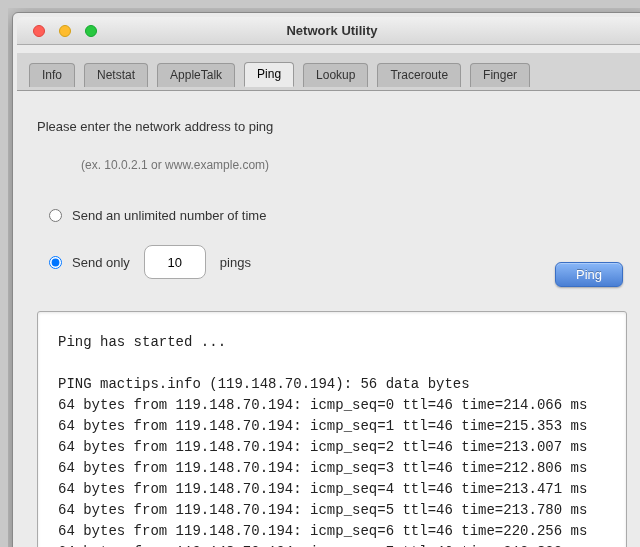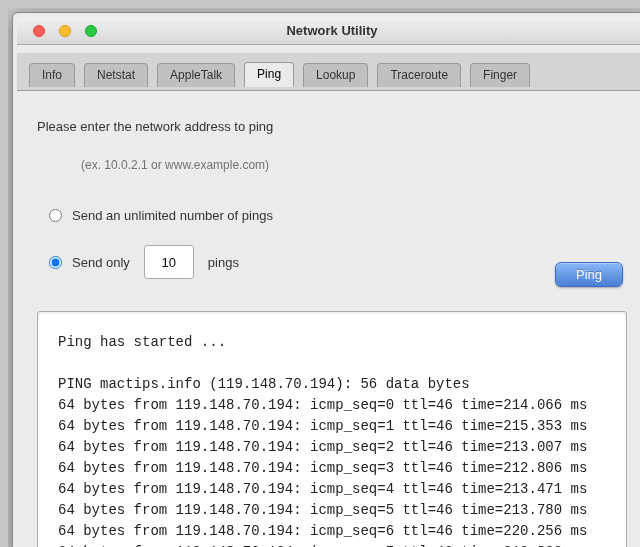--- a/index.html
+++ b/index.html
@@ -153,24 +153,24 @@
       margin: 0;
       cursor: pointer;
     }
 
     .radio-label {
       font-size: 13px;
       color: #333;
     }
 
     .count-input {
-      width: 50px;
+      width: 62px;
       height: 20px;
       border: 1px solid #aaa;
-      border-radius: 3px;
+      border-radius: 8px;
       padding: 16px 4px;
       font-size: 13px;
       background: white;
       text-align: center;
     }
 
     .ping-button {
       background: linear-gradient(to bottom, #8ab8f8, #4a7fd4);
       border: 1px solid #3a6fc4;
       border-radius: 6px;
@@ -235,21 +235,21 @@
 
     <div class="address-row">
       <span class="address-hint">(ex. 10.0.2.1 or www.example.com)</span>
     </div>
 
     <div class="options-ping-row">
 
       <div class="options-area">
         <div class="radio-row">
           <input type="radio" name="ping-count" class="radio-input" style="">
-          <span class="radio-label">Send an unlimited number of pings</span>
+          <span class="radio-label">Send an unlimited number of time</span>
         </div>
         <div class="radio-row">
           <input type="radio" name="ping-count" class="radio-input" checked="" style="">
           <span class="radio-label">Send only</span>
           <input type="text" class="count-input" value="10" style="">
           <span class="radio-label">pings</span>
         </div>
       </div>
 
       <button class="ping-button">Ping</button>

